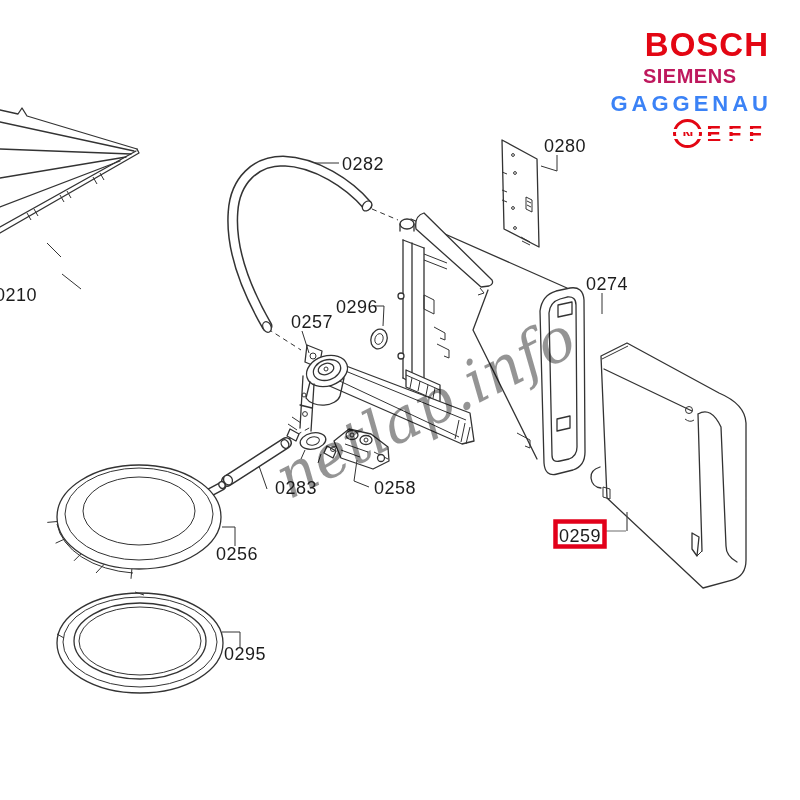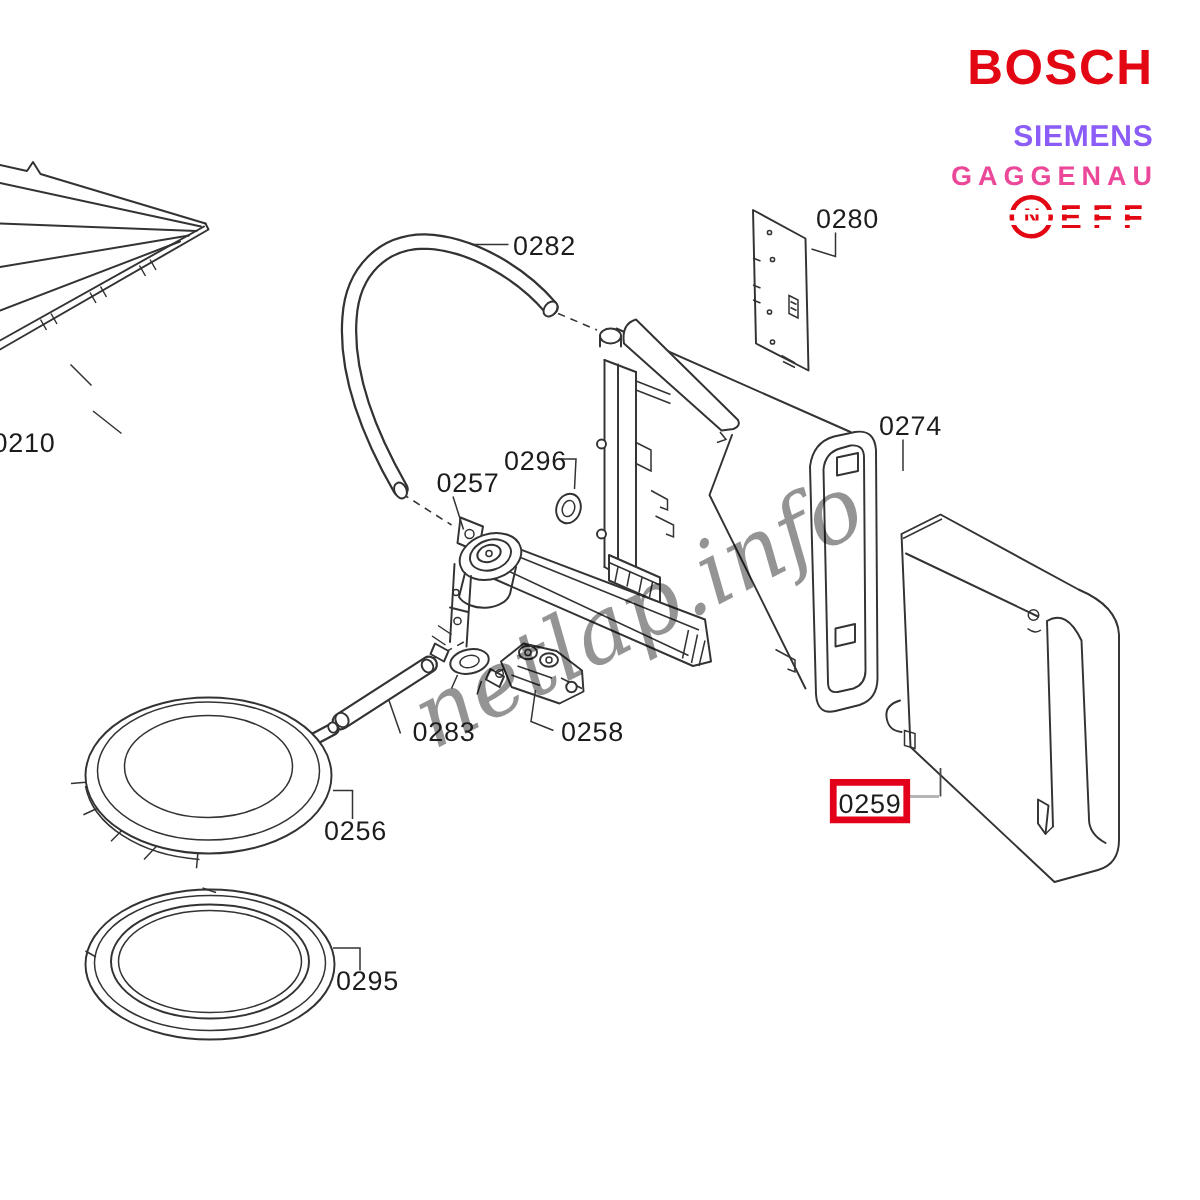--- a/index.html
+++ b/index.html
@@ -7,22 +7,22 @@
          font-family:"Liberation Sans",sans-serif;}
   svg{position:absolute;left:0;top:0;}
   svg *{vector-effect:non-scaling-stroke;}
   .ln{stroke:#333;stroke-width:1.3;fill:none;stroke-linecap:round;stroke-linejoin:round;}
   .wf{stroke:#333;stroke-width:1.3;fill:#fff;stroke-linejoin:round;}
   .thin{stroke:#333;stroke-width:1;fill:none;}
   .lbl{font-family:"Liberation Sans",sans-serif;font-size:18px;fill:#1c1c1c;letter-spacing:.5px;}
   .wm{font-family:"DejaVu Serif",serif;font-style:italic;font-size:60px;fill:#000;fill-opacity:.42;}
   .logos{position:absolute;top:28px;right:31px;text-align:right;line-height:1;}
   .logo-bosch{color:#e30613;font-weight:bold;font-size:33px;letter-spacing:1px;}
-  .logo-siemens{color:#8b5cf6;font-weight:bold;font-size:20px;letter-spacing:.5px;margin-top:20px;}
-  .logo-gaggenau{color:#ec4899;font-weight:bold;font-size:18px;letter-spacing:4px;margin-top:7px;margin-right:-3px;}
+  .logo-siemens{color:#be185d;font-weight:bold;font-size:20px;letter-spacing:.5px;margin-top:5px;text-align:center;}
+  .logo-gaggenau{color:#3b82f6;font-weight:bold;font-size:22px;letter-spacing:4px;margin-top:7px;margin-right:-3px;}
   .logo-neff{display:inline-flex;align-items:center;gap:4px;position:relative;margin-top:5px;height:27px;}
   .neff-circle{display:inline-flex;align-items:center;justify-content:center;width:23px;height:23px;
                border:3px solid #e30613;border-radius:50%;color:#e30613;font-weight:bold;font-size:15px;}
   .neff-eff{color:#e30613;font-weight:bold;font-size:22px;letter-spacing:7px;}
   .neff-stripe{position:absolute;left:-2px;right:0;height:2.5px;background:#fff;pointer-events:none;}
 </style>
 </head>
 <body>
 
 <div class="stage">

